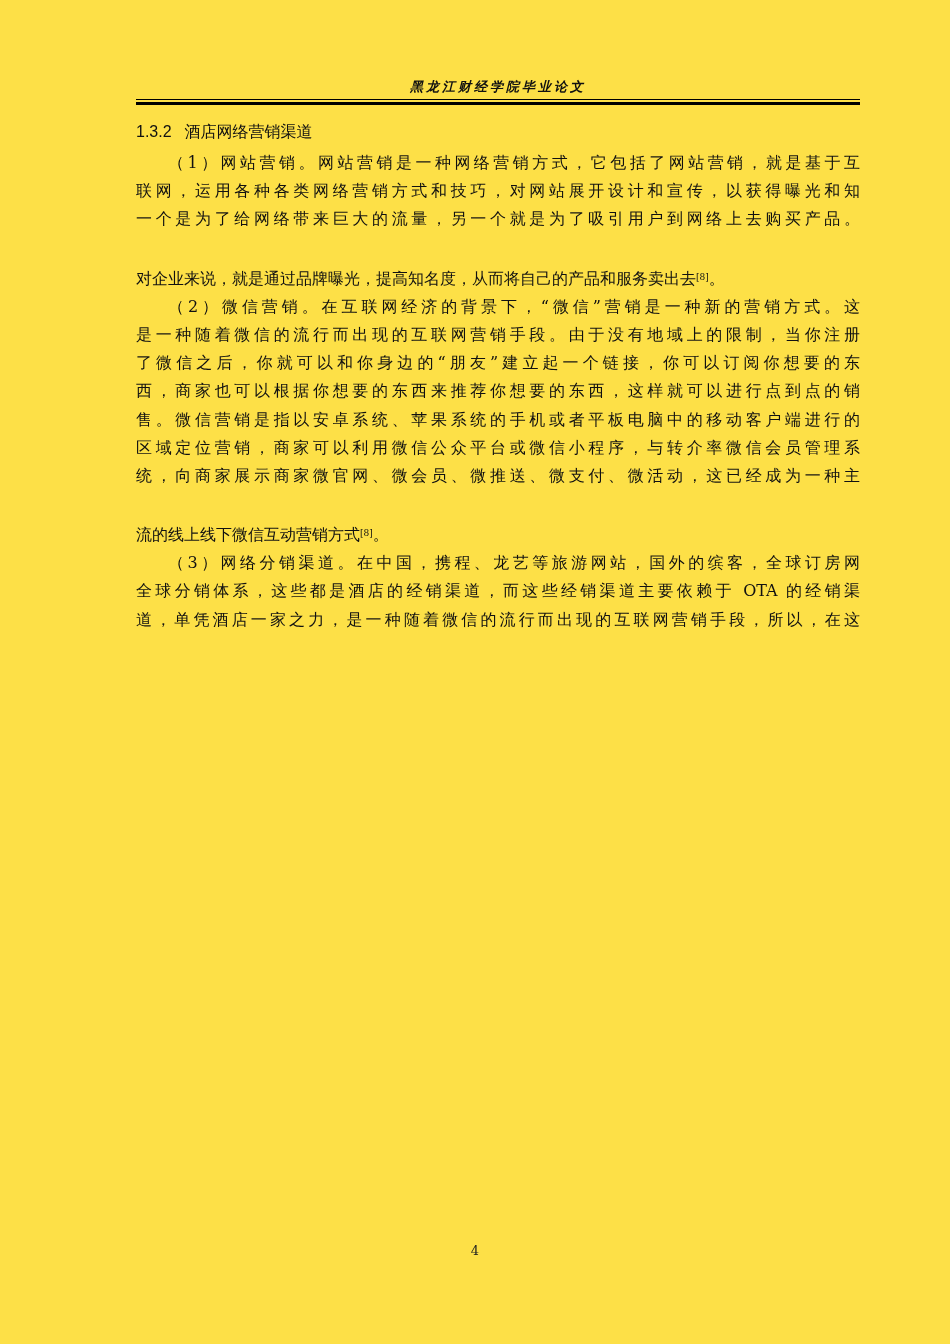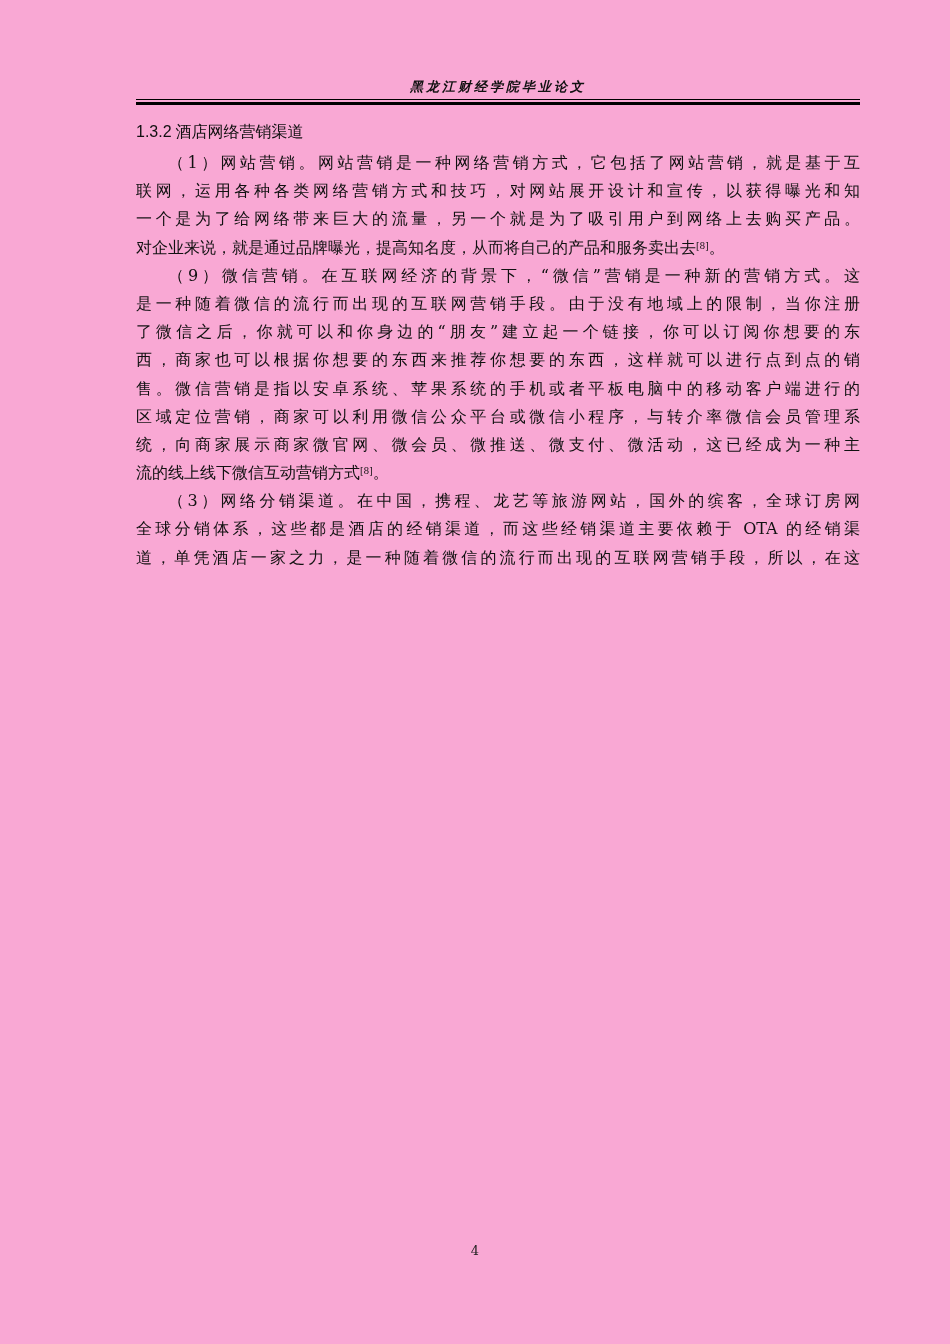--- a/index.html
+++ b/index.html
@@ -13,21 +13,21 @@
     position: relative;
     font-family: "DejaVu Serif", "Liberation Serif", serif;
     color: #111111;
     overflow: hidden;
   }
   .page {
     position: absolute;
     left: 0; top: 0;
     width: 950px;
     height: 1344px;
-    background: #f9a8d4;
+    background: #fde047;
   }
   .running-header {
     position: absolute;
     left: 136px;
     width: 724px;
     top: 78px;
     text-align: center;
     font-size: 13px;
     font-weight: bold;
     font-style: italic;
@@ -53,21 +53,21 @@
   .section-heading {
     position: absolute;
     left: 136px;
     top: 122px;
     font-family: "Liberation Sans", "DejaVu Sans", sans-serif;
     font-size: 16px;
     color: #111;
     white-space: nowrap;
   }
   .section-heading .num {
-    margin-right: 4px;
+    margin-right: 13px;
   }
   .body-text {
     position: absolute;
     left: 136px;
     width: 724px;
     top: 149px;
     font-size: 16px;
     line-height: 28.2px;
     color: #111;
   }
@@ -77,20 +77,21 @@
     text-align: justify;
     text-align-last: justify;
     height: 28.2px;
     overflow: visible;
   }
   .line.first {
     text-indent: 32px;
   }
   .line.last {
     text-align-last: left;
+    margin-top: 31px;
   }
   sup.cite {
     font-size: 9px;
     vertical-align: top;
     position: relative;
     top: -2px;
   }
   .page-number {
     position: absolute;
     left: 0;
@@ -117,21 +118,21 @@
   <div class="body-text">
 
     <div class="para-block">
       <span class="line first">（1）网站营销。网站营销是一种网络营销方式，它包括了网站营销，就是基于互</span>
       <span class="line">联网，运用各种各类网络营销方式和技巧，对网站展开设计和宣传，以获得曝光和知</span>
       <span class="line">一个是为了给网络带来巨大的流量，另一个就是为了吸引用户到网络上去购买产品。</span>
       <span class="line last"><span>对企业来说，就是通过品牌曝光，提高知名度，从而将自己的产品和服务卖出去</span><sup class="cite">[8]</sup><span>。</span></span>
     </div>
 
     <div class="para-block">
-      <span class="line first">（9）微信营销。在互联网经济的背景下，“微信”营销是一种新的营销方式。这</span>
+      <span class="line first">（2）微信营销。在互联网经济的背景下，“微信”营销是一种新的营销方式。这</span>
       <span class="line">是一种随着微信的流行而出现的互联网营销手段。由于没有地域上的限制，当你注册</span>
       <span class="line">了微信之后，你就可以和你身边的“朋友”建立起一个链接，你可以订阅你想要的东</span>
       <span class="line">西，商家也可以根据你想要的东西来推荐你想要的东西，这样就可以进行点到点的销</span>
       <span class="line">售。微信营销是指以安卓系统、苹果系统的手机或者平板电脑中的移动客户端进行的</span>
       <span class="line">区域定位营销，商家可以利用微信公众平台或微信小程序，与转介率微信会员管理系</span>
       <span class="line">统，向商家展示商家微官网、微会员、微推送、微支付、微活动，这已经成为一种主</span>
       <span class="line last"><span>流的线上线下微信互动营销方式</span><sup class="cite">[8]</sup><span>。</span></span>
     </div>
 
     <div class="para-block">

